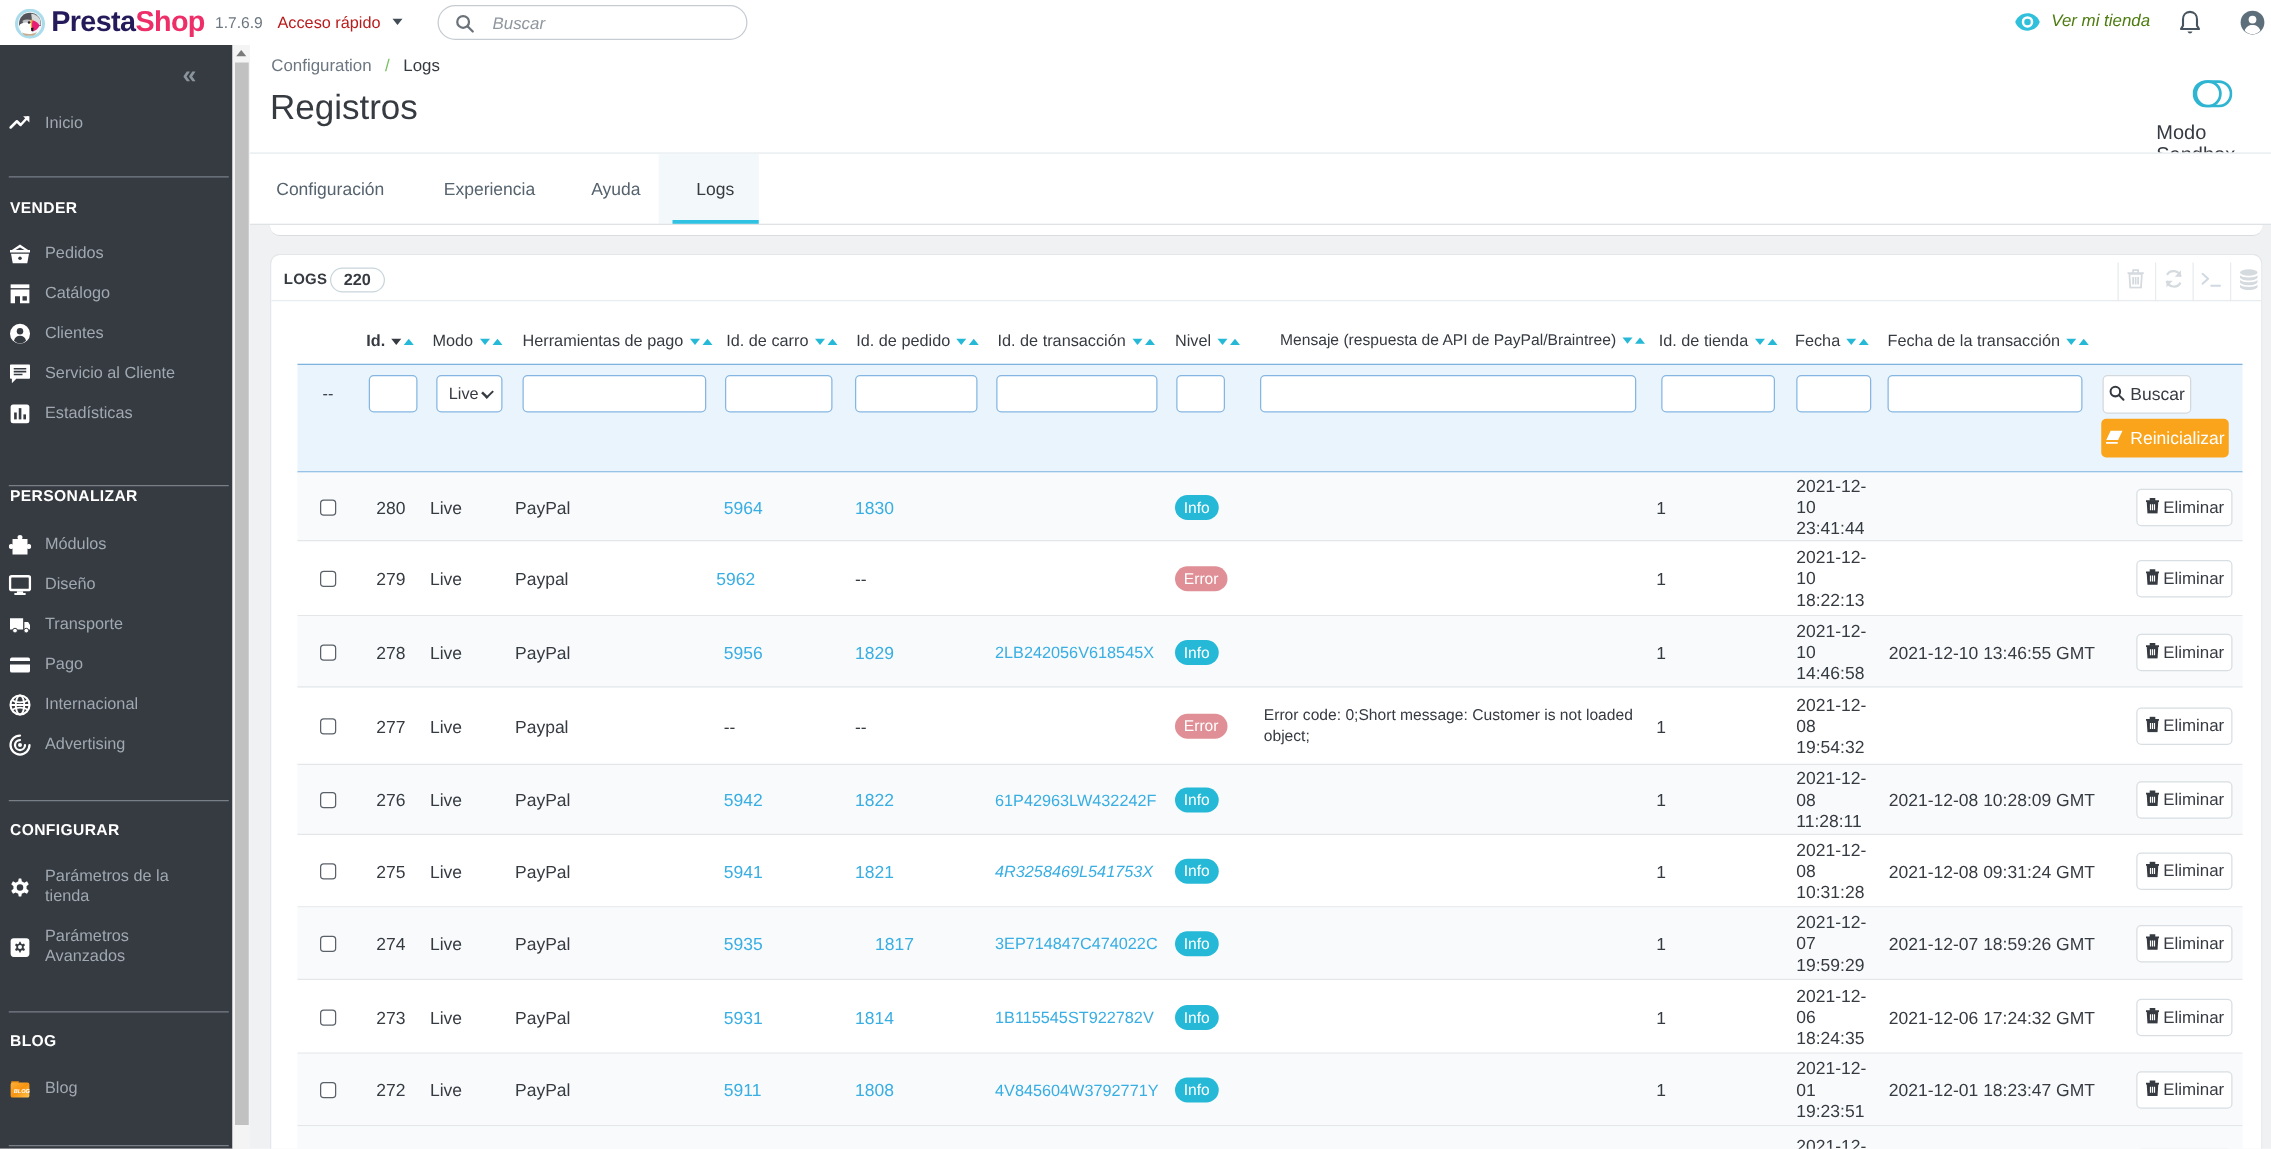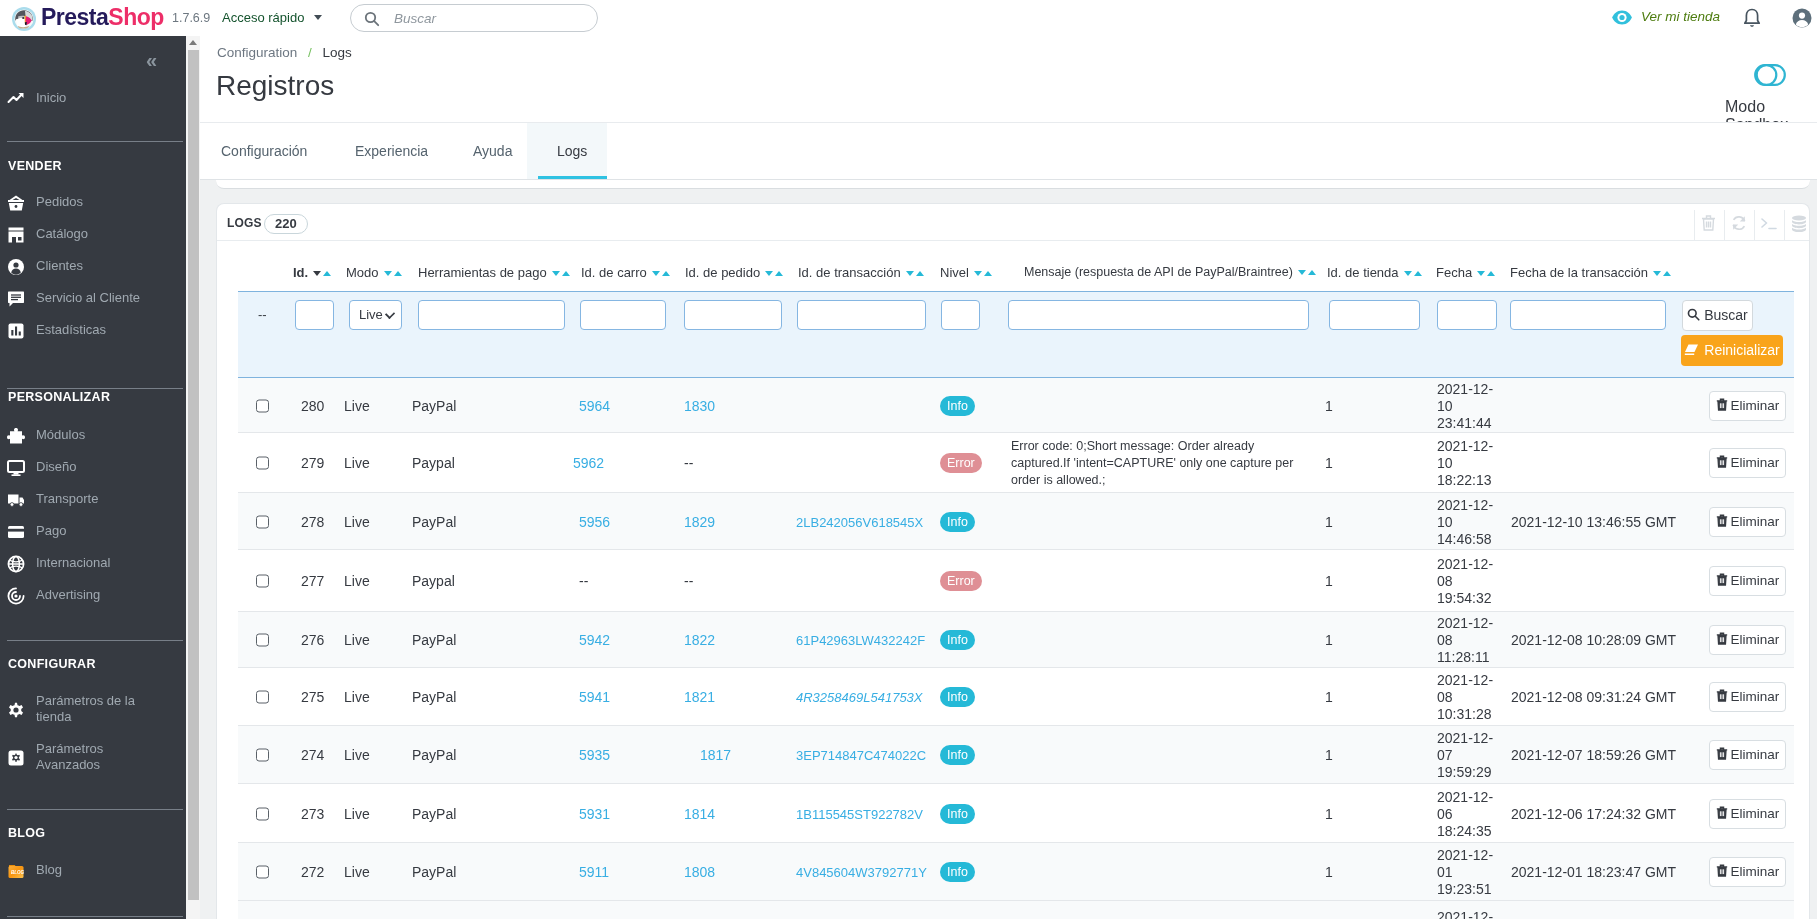--- a/index.html
+++ b/index.html
@@ -5,21 +5,21 @@
 * { margin:0; padding:0; box-sizing:border-box; }
 html,body { width:1817px; height:919px; overflow:hidden; }
 body { font-family:"Liberation Sans", sans-serif; background:#eff1f2; position:relative; }
 
 
 #topbar { position:absolute; left:0; top:0; width:1817px; height:36px; background:#fff; z-index:30; }
 #logo-circle { position:absolute; left:12px; top:7px; width:24px; height:24px; }
 #logo-text { position:absolute; left:41px; top:4px; font-size:23px; font-weight:bold; letter-spacing:-0.5px; color:#251b5b; }
 #logo-text .shop { color:#ed2e68; }
 #version { position:absolute; left:172px; top:11px; font-size:12.5px; color:#6d7780; }
-#quick { position:absolute; left:222px; top:10px; font-size:13px; color:#14532d; }
+#quick { position:absolute; left:222px; top:10px; font-size:13px; color:#b91c1c; }
 #search-pill { position:absolute; left:350px; top:4px; width:248px; height:28px; border:1px solid #c6ccd1; border-radius:14px; background:#fff; }
 #search-pill svg { position:absolute; left:13px; top:6px; }
 #search-pill .ph { position:absolute; left:43px; top:6px; font-size:13.5px; font-style:italic; color:#8f979e; }
 #vermitienda { position:absolute; left:1641px; top:9px; font-size:13.5px; color:#4d7c0f;font-style:italic; }
 
 
 #sidebar { position:absolute; left:0; top:36px; width:186px; height:883px; background:#363a41; z-index:20; }
 #sbtrack { position:absolute; left:186px; top:36px; width:14px; height:883px; background:#f4f4f4; z-index:20; }
 #sbthumb { position:absolute; left:2px; top:14px; width:11px; height:850px; background:#c1c1c1; }
 #sbarrow { position:absolute; left:3px; top:4px; width:0; height:0; border-left:4px solid transparent; border-right:4px solid transparent; border-bottom:5px solid #7a7a7a; }
@@ -349,21 +349,20 @@
   <div class="row" style="top:229px;height:60px;">
     <div class="bg"></div>
       <div class="sep"></div>
       <div class="cb"></div>
     <div class="c" style="left:84px;">279</div>
     <div class="c" style="left:127px;">Live</div>
     <div class="c" style="left:195px;">Paypal</div>
     <div class="c link" style="left:356px;text-align:right;">5962</div>
     <div class="c" style="left:467px;">--</div>
     <div class="pill error">Error</div>
-    <div class="msg">Error code: 0;Short message: Order already<br>captured.If 'intent=CAPTURE' only one capture per<br>order is allowed.;</div>
     <div class="c" style="left:1108px;">1</div>
     <div class="fecha">2021-12-<br>10<br>18:22:13</div>
     <div class="btn-del"><svg width="12" height="13" viewBox="0 0 15 16" style="vertical-align:-1px;margin-right:3px;">
           <path d="M1 3.5 L14 3.5 M5.5 3 L5.5 1.2 L9.5 1.2 L9.5 3 M2.5 4 L3.2 15 L11.8 15 L12.5 4 Z" fill="#363a41" stroke="#363a41" stroke-width="1.6"></path>
           <path d="M5.5 6.5 L5.5 12.5 M7.5 6.5 L7.5 12.5 M9.5 6.5 L9.5 12.5" stroke="#fff" stroke-width="1.2" fill="none"></path>
         </svg>Eliminar</div>
   </div>
   <div class="row odd" style="top:289px;height:57px;">
     <div class="bg"></div>
       <div class="sep"></div>
@@ -386,20 +385,21 @@
   <div class="row" style="top:346px;height:62px;">
     <div class="bg"></div>
       <div class="sep"></div>
       <div class="cb"></div>
     <div class="c" style="left:84px;">277</div>
     <div class="c" style="left:127px;">Live</div>
     <div class="c" style="left:195px;">Paypal</div>
     <div class="c" style="left:362px;">--</div>
     <div class="c" style="left:467px;">--</div>
     <div class="pill error">Error</div>
+    <div class="msg">Error code: 0;Short message: Customer is not loaded<br>object;</div>
     <div class="c" style="left:1108px;">1</div>
     <div class="fecha">2021-12-<br>08<br>19:54:32</div>
     <div class="btn-del"><svg width="12" height="13" viewBox="0 0 15 16" style="vertical-align:-1px;margin-right:3px;">
           <path d="M1 3.5 L14 3.5 M5.5 3 L5.5 1.2 L9.5 1.2 L9.5 3 M2.5 4 L3.2 15 L11.8 15 L12.5 4 Z" fill="#363a41" stroke="#363a41" stroke-width="1.6"></path>
           <path d="M5.5 6.5 L5.5 12.5 M7.5 6.5 L7.5 12.5 M9.5 6.5 L9.5 12.5" stroke="#fff" stroke-width="1.2" fill="none"></path>
         </svg>Eliminar</div>
   </div>
   <div class="row odd" style="top:408px;height:56px;">
     <div class="bg"></div>
       <div class="sep"></div>

